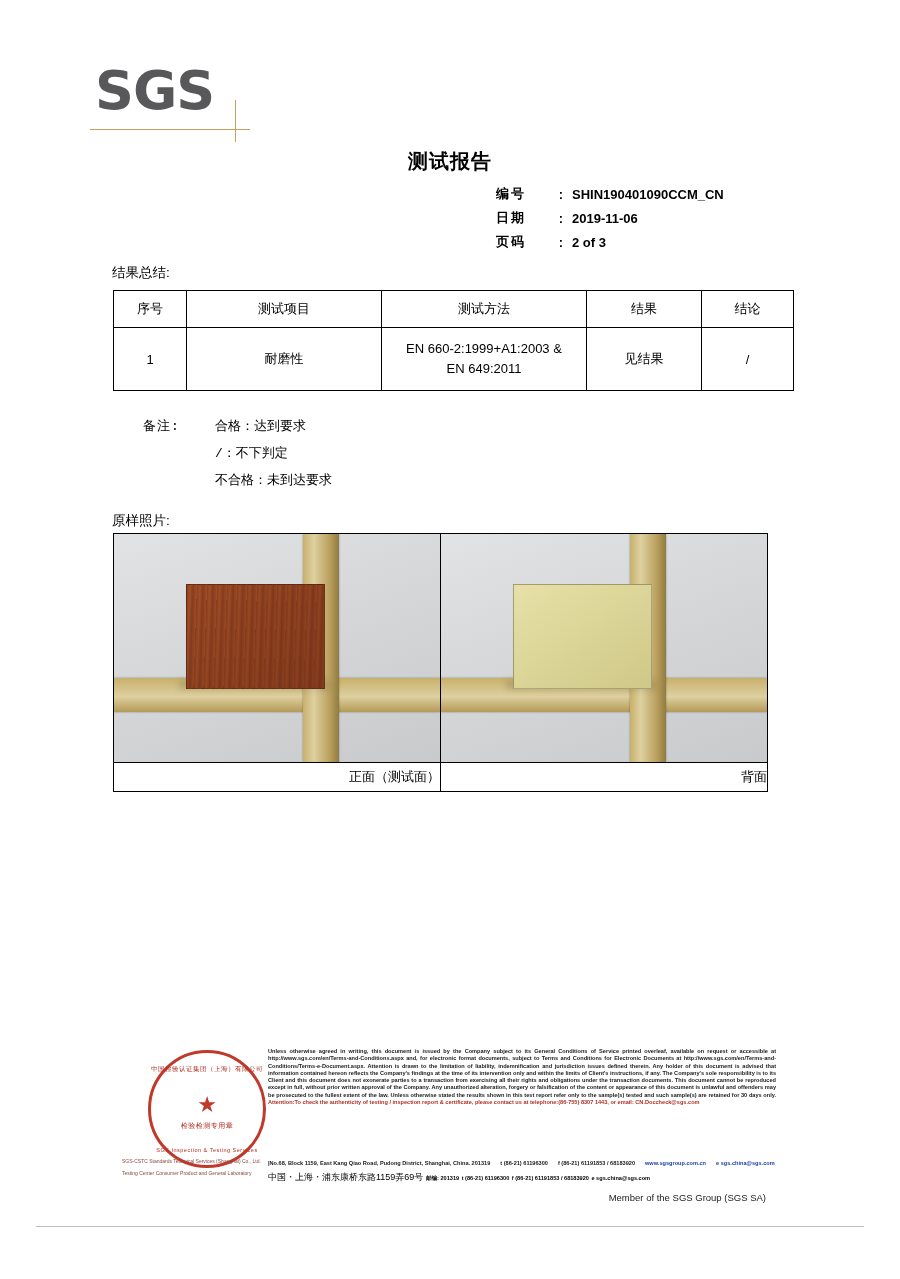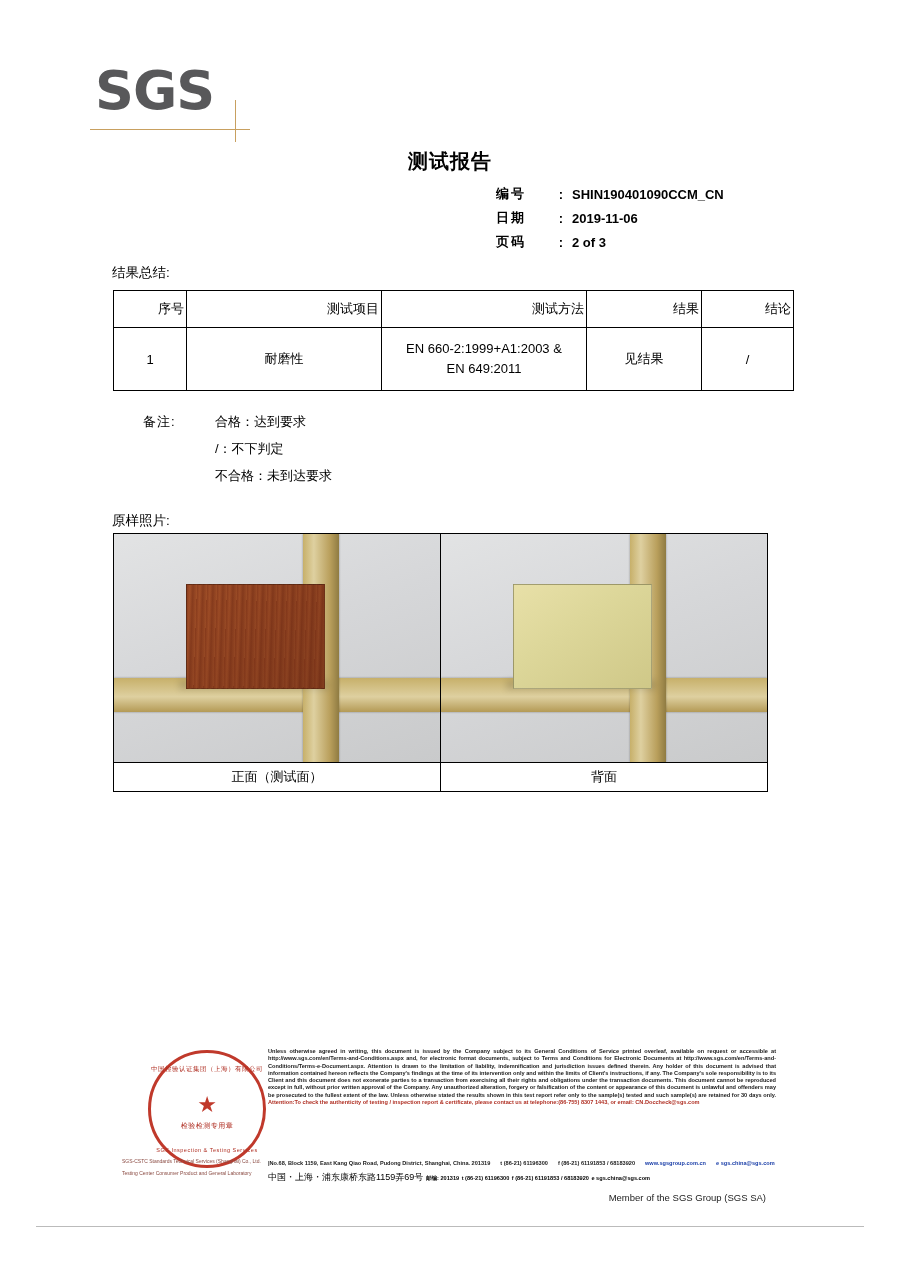--- a/index.html
+++ b/index.html
@@ -113,21 +113,21 @@
   }
   .results-table th,
   .results-table td {
     border: 1px solid #000;
     text-align: center;
     vertical-align: middle;
     font-size: 13px;
     font-weight: normal;
     padding: 4px 2px;
   }
-  .results-table thead th { height: 28px; text-align: right; }
+  .results-table thead th { height: 28px; }
   .results-table tbody td { height: 54px; }
   .col-no     { width: 68px; }
   .col-item   { width: 190px; }
   .col-method { width: 200px; }
   .col-result { width: 110px; }
   .col-concl  { width: 87px; }
   .method-cell {
     font-size: 12.5px;
     line-height: 20px;
   }
@@ -135,41 +135,42 @@
   
   .remarks {
     position: absolute;
     left: 143px;
     top: 408px;
     font-size: 13px;
   }
   .remark-row {
     display: flex;
     height: 27px;
-    align-items: center;
+    align-items: flex-end;
+    font-family: Liberation Mono, monospace;
   }
   .remark-label {
     width: 72px;
     letter-spacing: 1px;
   }
   .remark-text { white-space: nowrap; }
 
   
   .photo-table {
     position: absolute;
     left: 113px;
     top: 533px;
     width: 655px;
     border-collapse: collapse;
     table-layout: fixed;
   }
   .photo-table td {
     border: 1px solid #000;
     padding: 0;
-    text-align: center;
+    text-align: right;
     vertical-align: middle;
   }
   .photo-cell { height: 228px; width: 50%; }
   .caption-cell {
     height: 28px;
     font-size: 13px;
   }
   .photo {
     position: relative;
     width: 100%;

